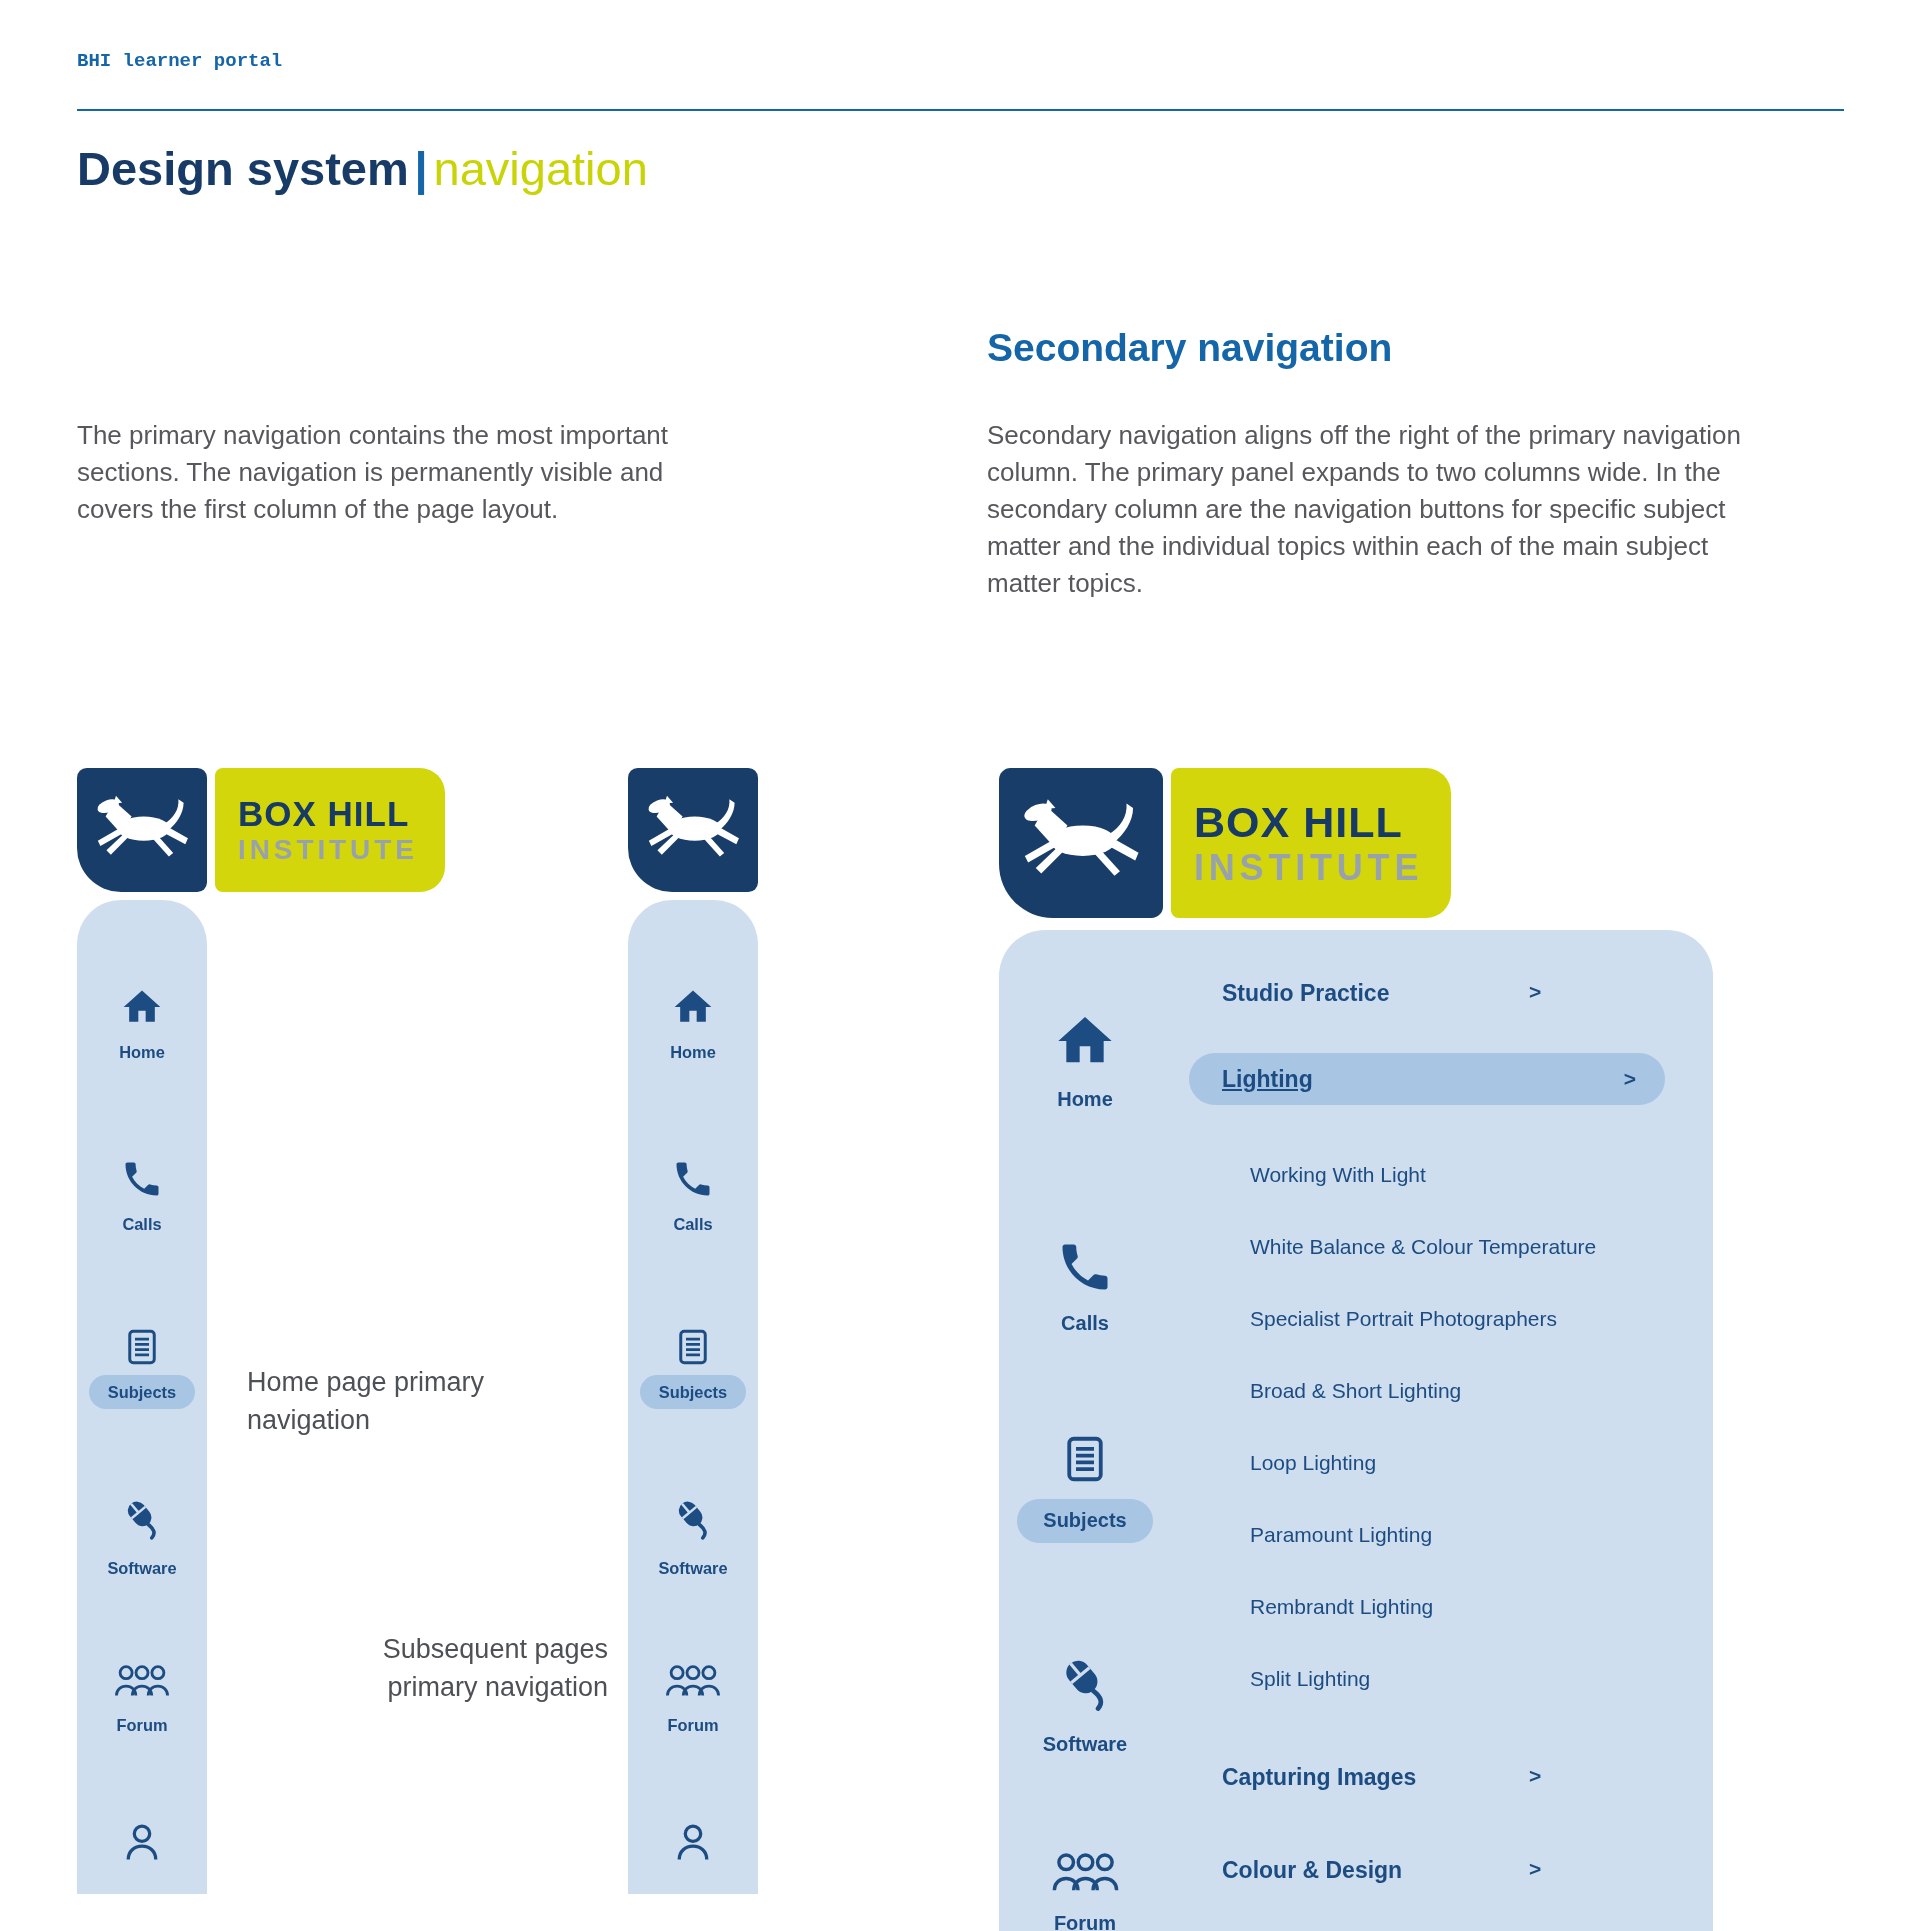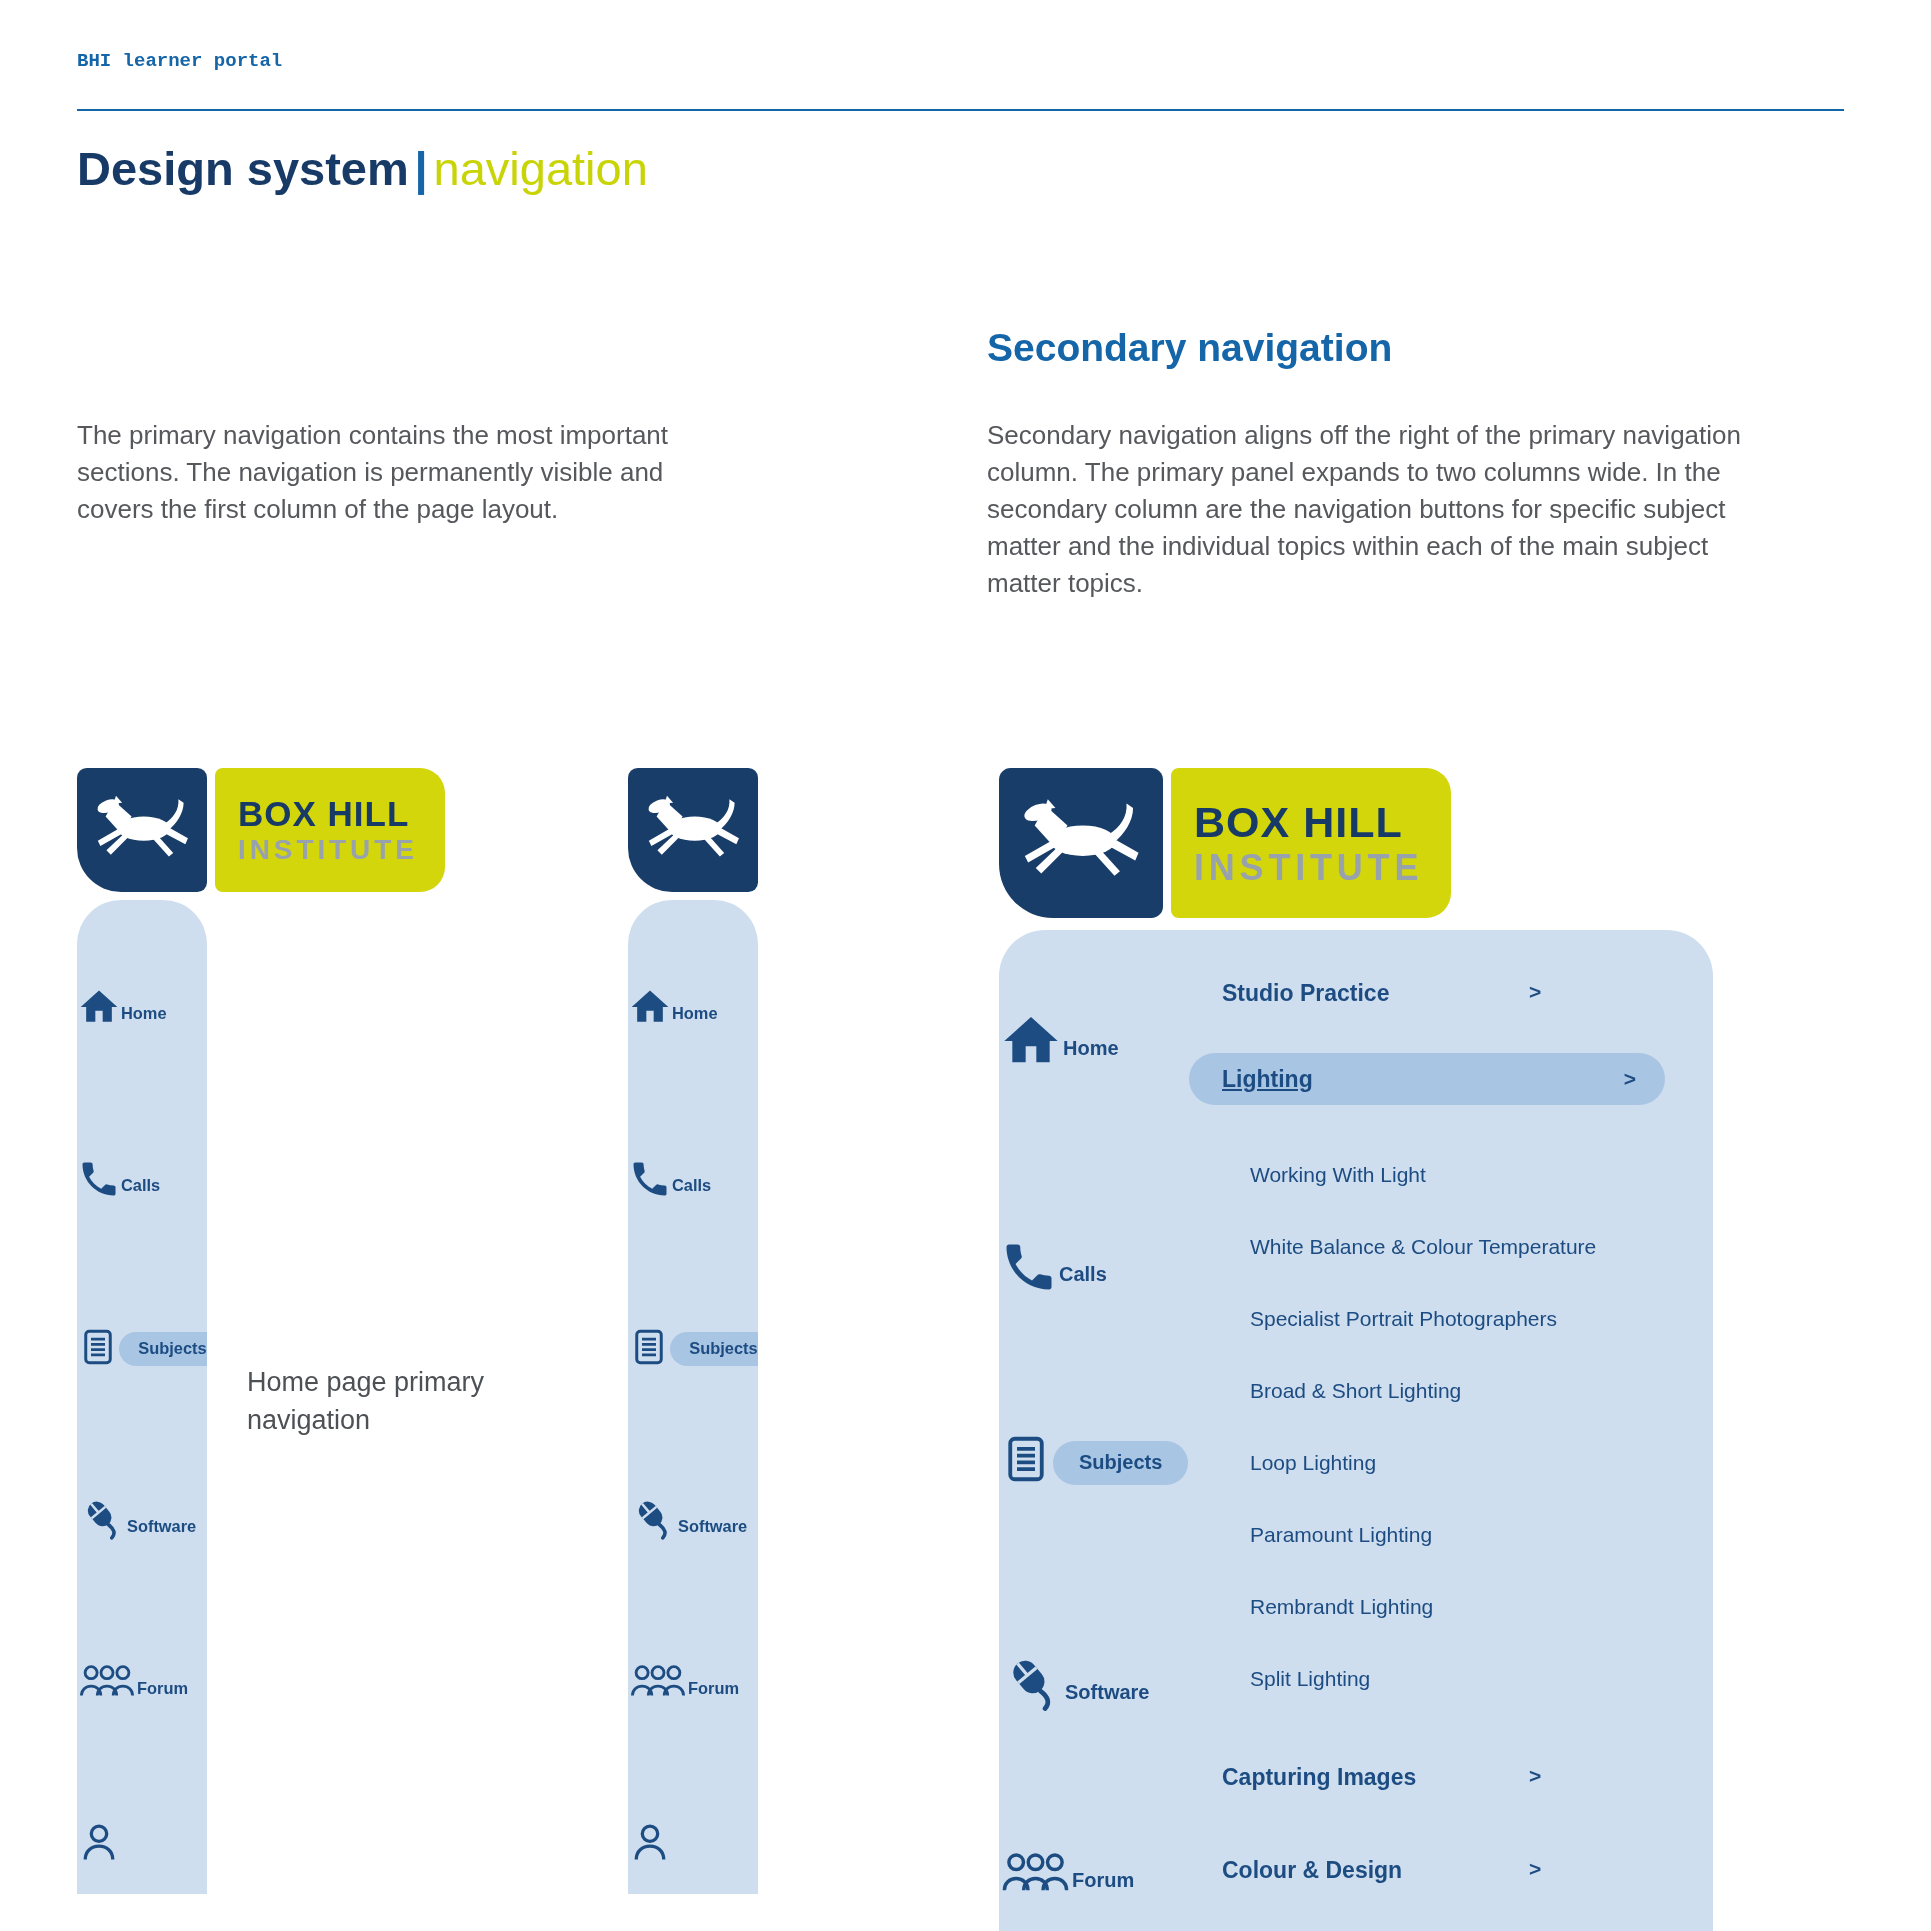--- a/index.html
+++ b/index.html
@@ -46,21 +46,21 @@
   #logo-plate-3 .logo-line1 { font-size: 43px; }
   #logo-plate-3 .logo-line2 { font-size: 36px; letter-spacing: 4.8px; }
 
   
   .sidebar-col { position: absolute; width: 130px; height: 994px; top: 900px;
     background: var(--panel-blue, #cfdeee); border-radius: 44px 44px 0 0; overflow: hidden; }
   #sidebar-col-1 { left: 77px; }
   #sidebar-col-2 { left: 628px; }
 
   .nav-item { position: absolute; left: 0; width: 100%;
-    display: flex; flex-direction: row; align-items: center; text-align: right; }
+    display: flex; flex-direction: column; align-items: center; text-align: right; }
   .nav-icon { color: var(--nav-text, #1c4c82); display: flex; align-items: center; justify-content: center; }
   .nav-label { margin-top: 13.5px; font-size: 16.4px; font-weight: bold; color: var(--nav-text, #1c4c82); }
   .nav-label.pill { background: var(--pill-blue, #a8c5e3); border-radius: 965px;
     padding: 7.7px 19.3px; margin-top: 3.9px; }
 
   .sidebar-col .nav-item:nth-child(1) { top: 85px; }
   .sidebar-col .nav-item:nth-child(2) { top: 257px; }
   .sidebar-col .nav-item:nth-child(3) { top: 423px; }
   .sidebar-col .nav-item:nth-child(4) { top: 595px; }
   .sidebar-col .nav-item:nth-child(5) { top: 761px; }
@@ -277,20 +277,21 @@
       <div class="nav-item">
         <span class="nav-icon icon-person">
           <svg viewBox="0 0 24 24" fill="none" stroke="currentColor" stroke-width="1.8">
             <circle cx="12" cy="7.5" r="4.2"></circle>
             <path d="M4.5 21.5c0-4.4 3.3-7.2 7.5-7.2s7.5 2.8 7.5 7.2"></path>
           </svg>
         </span>
       </div>
     </div>
 
+  <div class="caption" id="caption-subsequent">Subsequent pages primary navigation</div>
 
   <div class="logo-tile" id="logo-tile-3">
     <span class="horse-slot" style="display: contents;"><svg viewBox="0 0 120 84" fill="#ffffff">
           <path d="M86 34 C96 28 103 18 102 6 L108 10 C108 22 100 34 90 42 Z"></path>
           <ellipse cx="62" cy="40" rx="30" ry="14"></ellipse>
           <path d="M28 8 L48 26 L36 46 L18 26 Z"></path>
           <ellipse cx="21" cy="14" rx="13" ry="7" transform="rotate(-20 21 14)"></ellipse>
           <path d="M30 2 L37 10 L27 11 Z"></path>
           <path d="M40 44 L12 60 L9 54 L35 39 Z"></path>
           <path d="M46 48 L24 70 L19 65 L41 44 Z"></path>

